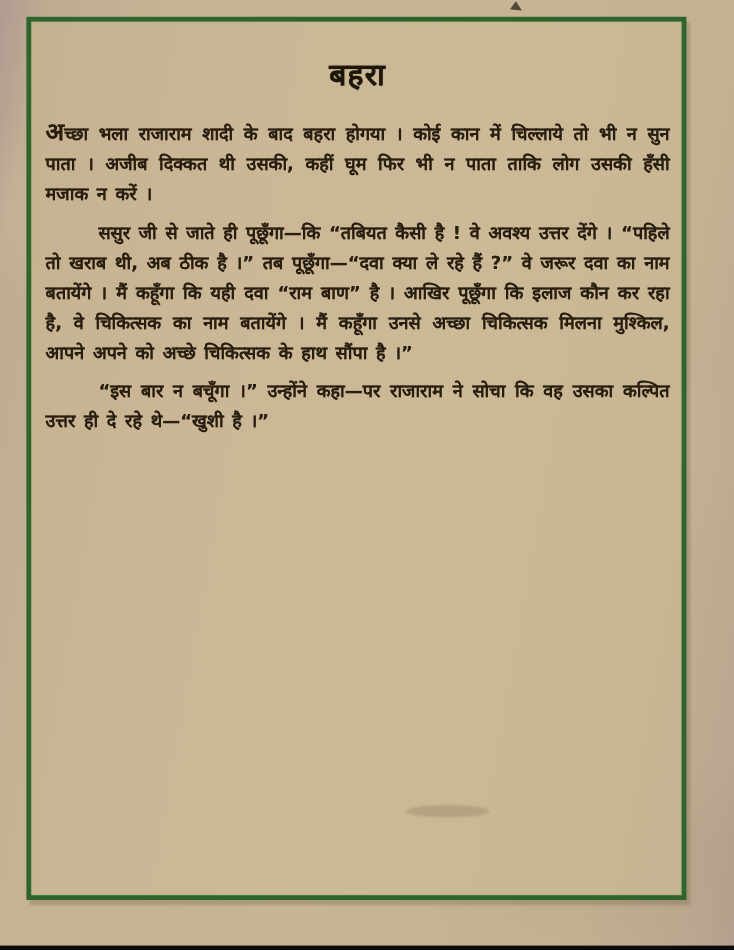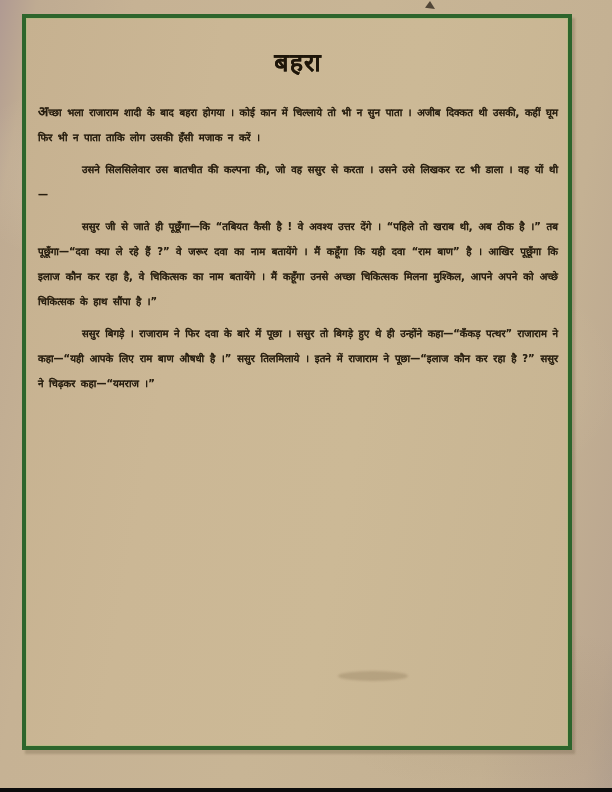--- a/index.html
+++ b/index.html
@@ -39,21 +39,21 @@
     text-align:center;
     font-size:25px;line-height:30px;
     font-weight:bold;
     letter-spacing:1px;
     margin:12px 0 22px 0;
     color:#1e160a;
     text-shadow:0 0 .6px #3a2f1c;
   }
   .story-body p{
     margin:0 0 7px 0;
-    font-size:10px;
+    font-size:15px;
     line-height:25px;
     font-weight:bold;
     text-align:justify;
     text-indent:44px;
     color:#271e10;
     text-shadow:0 0 .5px rgba(60,45,20,.55);
     word-spacing:2px;
   }
   .story-body p.opening{
     text-indent:0;
@@ -86,23 +86,22 @@
 
   <div class="scan-speck"></div>
 
   <div class="green-frame">
     <div class="page-inner">
 
       <h1 class="story-title">बहरा</h1>
 
       <div class="story-body">
         <p class="opening">अच्छा भला राजाराम शादी के बाद बहरा होगया ।  कोई कान में चिल्लाये तो भी न सुन पाता ।  अजीब दिक्कत थी उसकी, कहीं घूम फिर भी न पाता ताकि लोग उसकी हँसी मजाक न करें ।</p>
-        <p>उसने सिलसिलेवार उस बातचीत की कल्पना की, जो वह ससुर से करता ।  उसने उसे लिखकर रट भी डाला ।  वह यों थी—</p>
         <p>ससुर जी से जाते ही पूछूँगा—कि “तबियत कैसी है !  वे अवश्य उत्तर देंगे ।  “पहिले तो खराब थी, अब ठीक है ।”  तब पूछूँगा—“दवा क्या ले रहे हैं ?”  वे जरूर दवा का नाम बतायेंगे ।  मैं कहूँगा कि यही दवा “राम बाण” है ।  आखिर पूछूँगा कि इलाज कौन कर रहा है, वे चिकित्सक का नाम बतायेंगे ।  मैं कहूँगा उनसे अच्छा चिकित्सक मिलना मुश्किल, आपने अपने को अच्छे चिकित्सक के हाथ सौंपा है ।”</p>
-        <p>ससुर बिगड़े ।  राजाराम ने फिर दवा के बारे में पूछा ।  ससुर तो बिगड़े हुए थे ही उन्होंने कहा—“कँकड़ पत्थर”  राजाराम ने कहा—“यही आपके लिए राम बाण औषधी है ।”  ससुर तिलमिलाये ।  इतने में राजाराम ने पूछा—“इलाज कौन कर रहा है ?”  ससुर ने चिढ़कर कहा—“यमराज ।”</p>
+        <p>“इस बार न बचूँगा ।”  उन्होंने कहा—पर राजाराम ने सोचा कि वह उसका कल्पित उत्तर ही दे रहे थे—“खुशी है ।”</p>
       </div>
 
       <div class="scan-smudge"></div>
     </div>
   </div>
 
   <div class="bottom-strip"></div>
 </div>
 
 </body></html>

